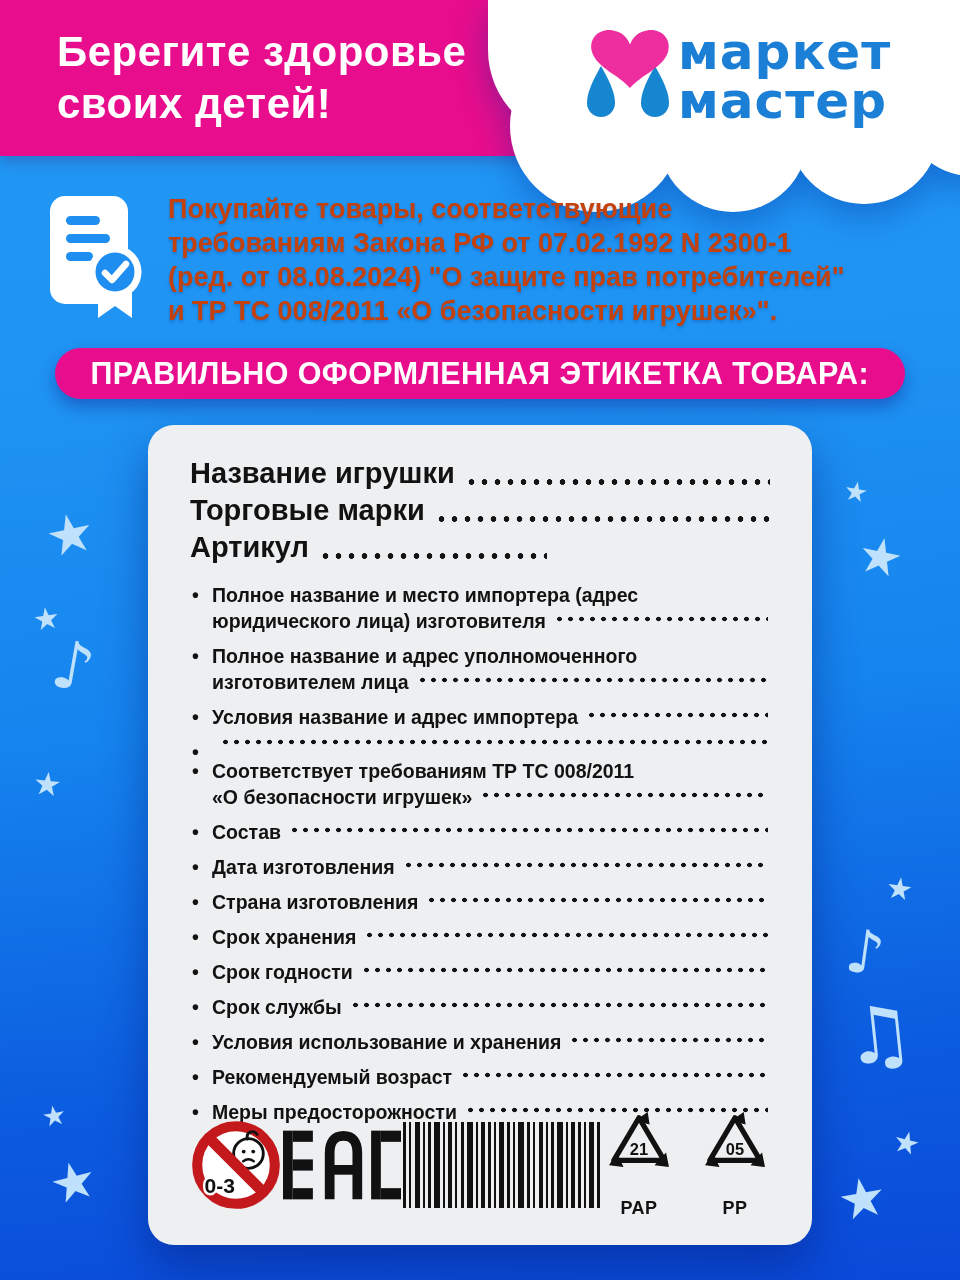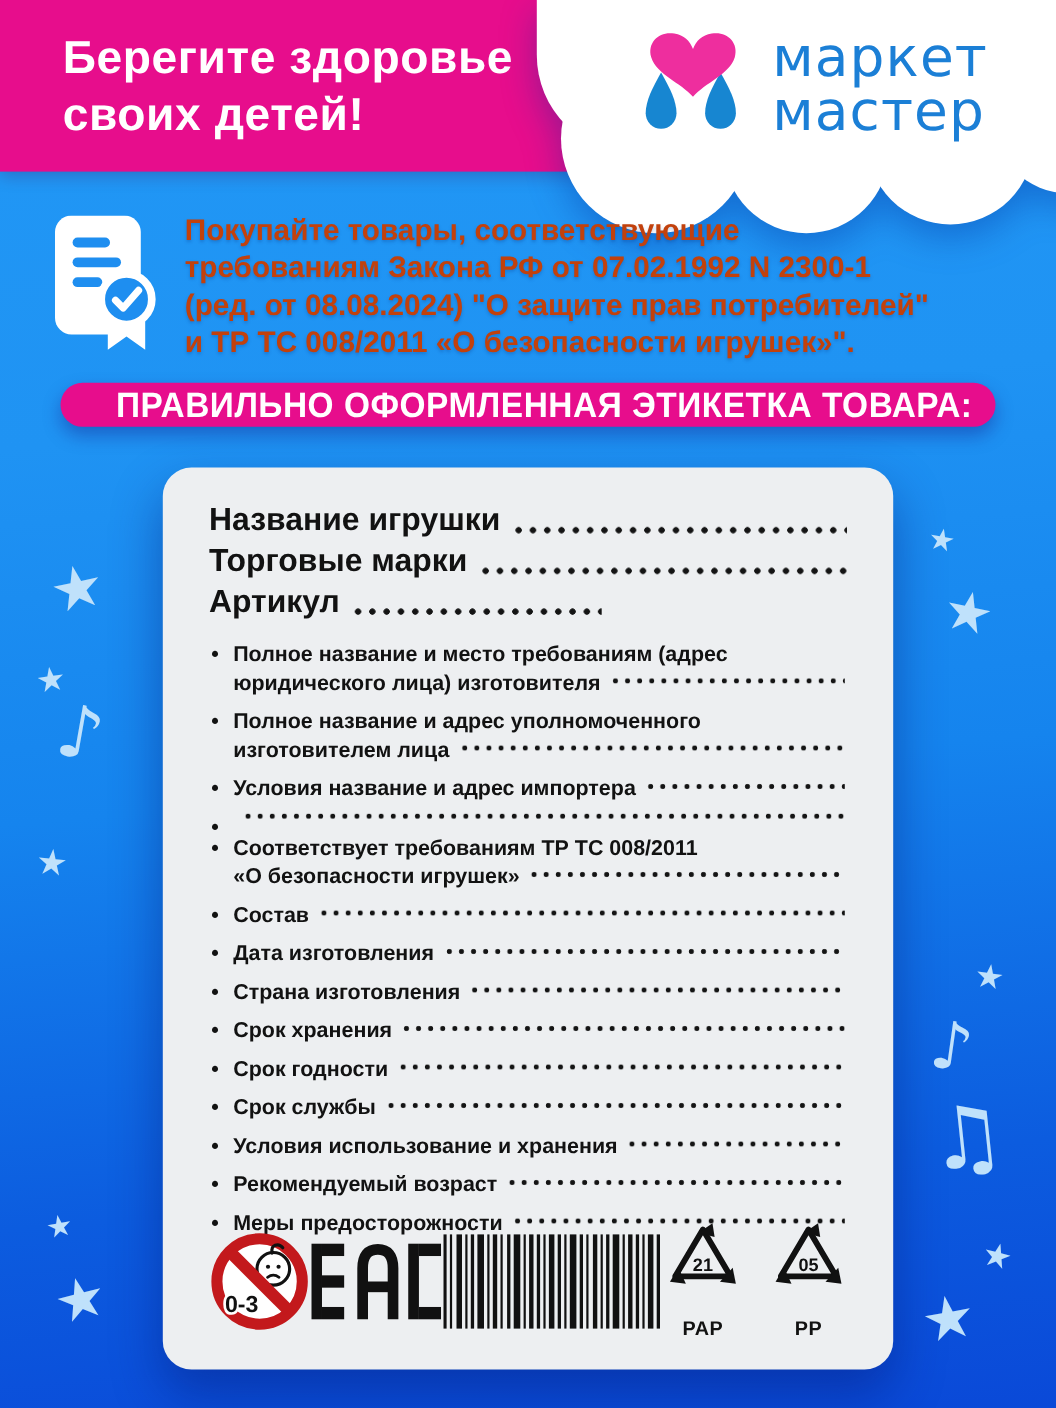--- a/index.html
+++ b/index.html
@@ -33,39 +33,39 @@
   .cloud{position:absolute;left:470px;top:0;width:490px;height:245px;
     filter:drop-shadow(0 12px 16px rgba(0,40,150,.35));}
   .cloud .puff{position:absolute;background:#fff;}
   .c-main{left:18px;top:0;width:472px;height:140px;border-radius:0 0 30px 90px;}
   .c-p1{left:40px;top:40px;width:172px;height:172px;border-radius:50%;}
   .c-p2{left:188px;top:62px;width:150px;height:150px;border-radius:50%;}
   .c-p3{left:318px;top:52px;width:152px;height:152px;border-radius:50%;}
   .c-p4{left:432px;top:36px;width:140px;height:140px;border-radius:50%;}
   .logo{position:absolute;left:585px;top:26px;width:330px;height:110px;display:flex;align-items:flex-start;}
   .logo-mark{width:90px;height:94px;flex:0 0 auto;}
-  .logo-text{margin-left:27px;font-weight:normal;color:var(--logo-blue);
+  .logo-text{margin-left:3px;font-weight:bold;color:var(--logo-blue);
     font-size:50px;line-height:49px;letter-spacing:1px;padding-top:2px;}
   .logo-text span{display:block;}
 
   
   .intro{position:absolute;left:50px;top:192px;width:870px;display:flex;}
   .cert-icon{width:92px;height:124px;flex:0 0 auto;margin-top:4px;}
   .intro-text{
     margin-left:26px;color:#c2410c;font-weight:bold;
     font-family:"Liberation Sans",sans-serif;font-size:27px;line-height:34px;
     text-shadow:0 2px 3px rgba(0,40,120,.25);
   }
   .intro-text span{display:block;}
 
   
   .pill{
-    position:absolute;left:55px;top:348px;width:850px;height:40px;
+    position:absolute;left:55px;top:348px;width:850px;height:51px;
     background:var(--pink);border-radius:28px;
-    display:flex;align-items:center;justify-content:flex-end;
+    display:flex;align-items:center;justify-content:center;
     box-shadow:0 8px 16px rgba(20,10,120,.35);
   }
   .pill-label{
     color:#fff;font-weight:bold;font-size:32px;letter-spacing:.5px;
     font-family:"Liberation Sans",sans-serif;transform:scaleX(.95);
     white-space:nowrap;
   }
 
   
   .card{
@@ -175,21 +175,21 @@
   </div>
 
   <div class="frow">
     <span class="flabel">Артикул</span>
     <span class="fleader short"></span>
   </div>
 </div>
     <div class="items">
   <div class="item">
     <span class="bullet">•</span>
-  <div class="line">Полное название и место требованиям (адрес</div>
+  <div class="line">Полное название и место импортера (адрес</div>
           <div class="lline">
             <span class="ltext">юридического лица) изготовителя</span>
             <span class="ileader"></span>
           </div>
         </div>
 
   <div class="item">
     <span class="bullet">•</span>
   <div class="line">Полное название и адрес уполномоченного</div>
           <div class="lline">

